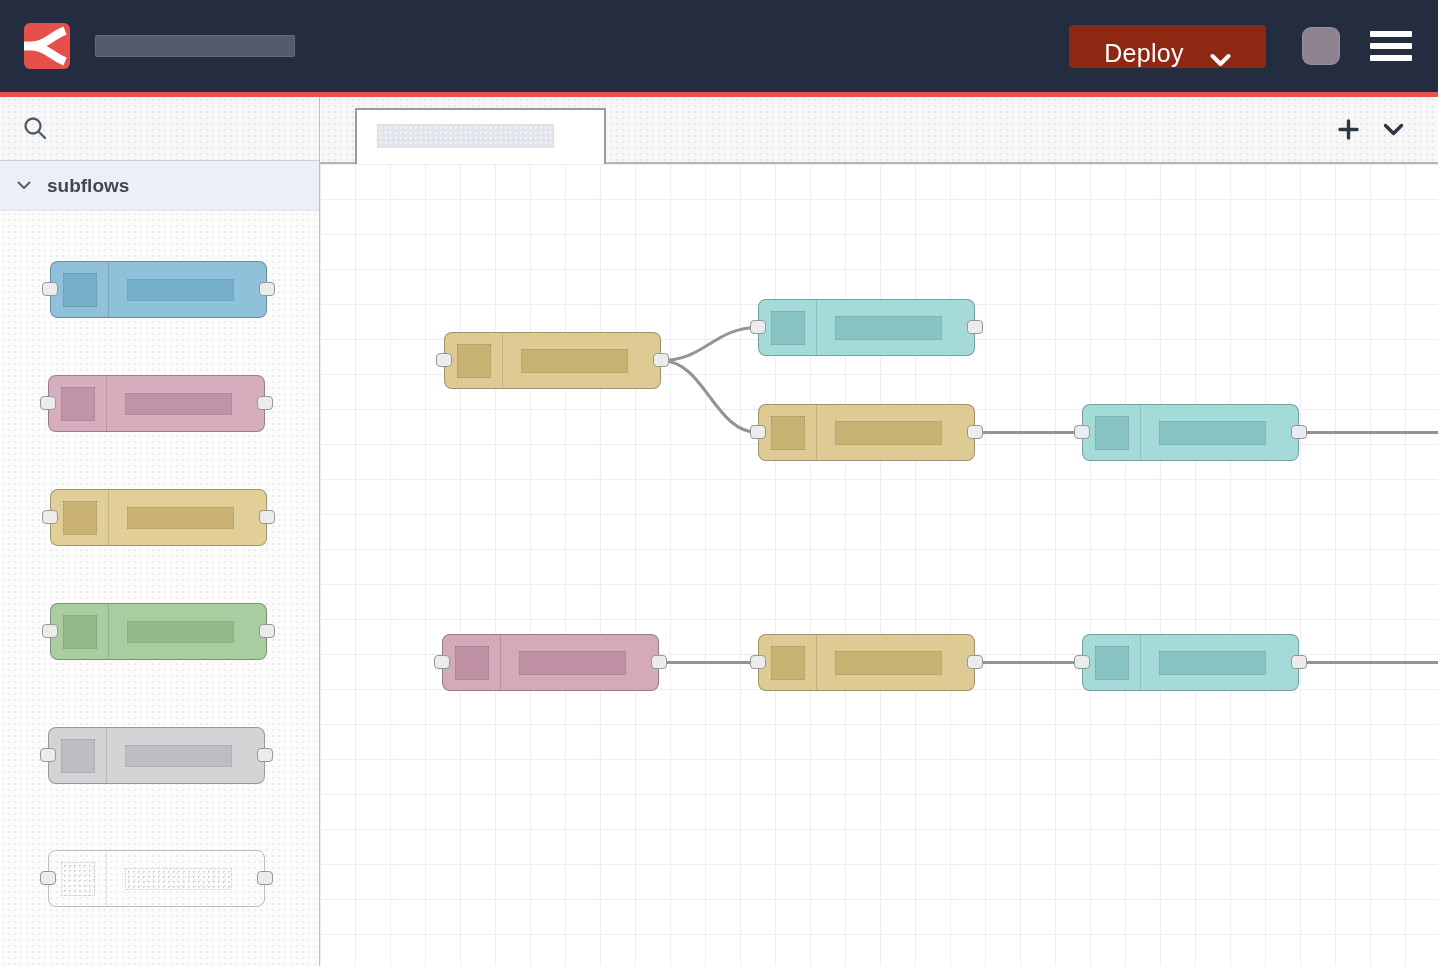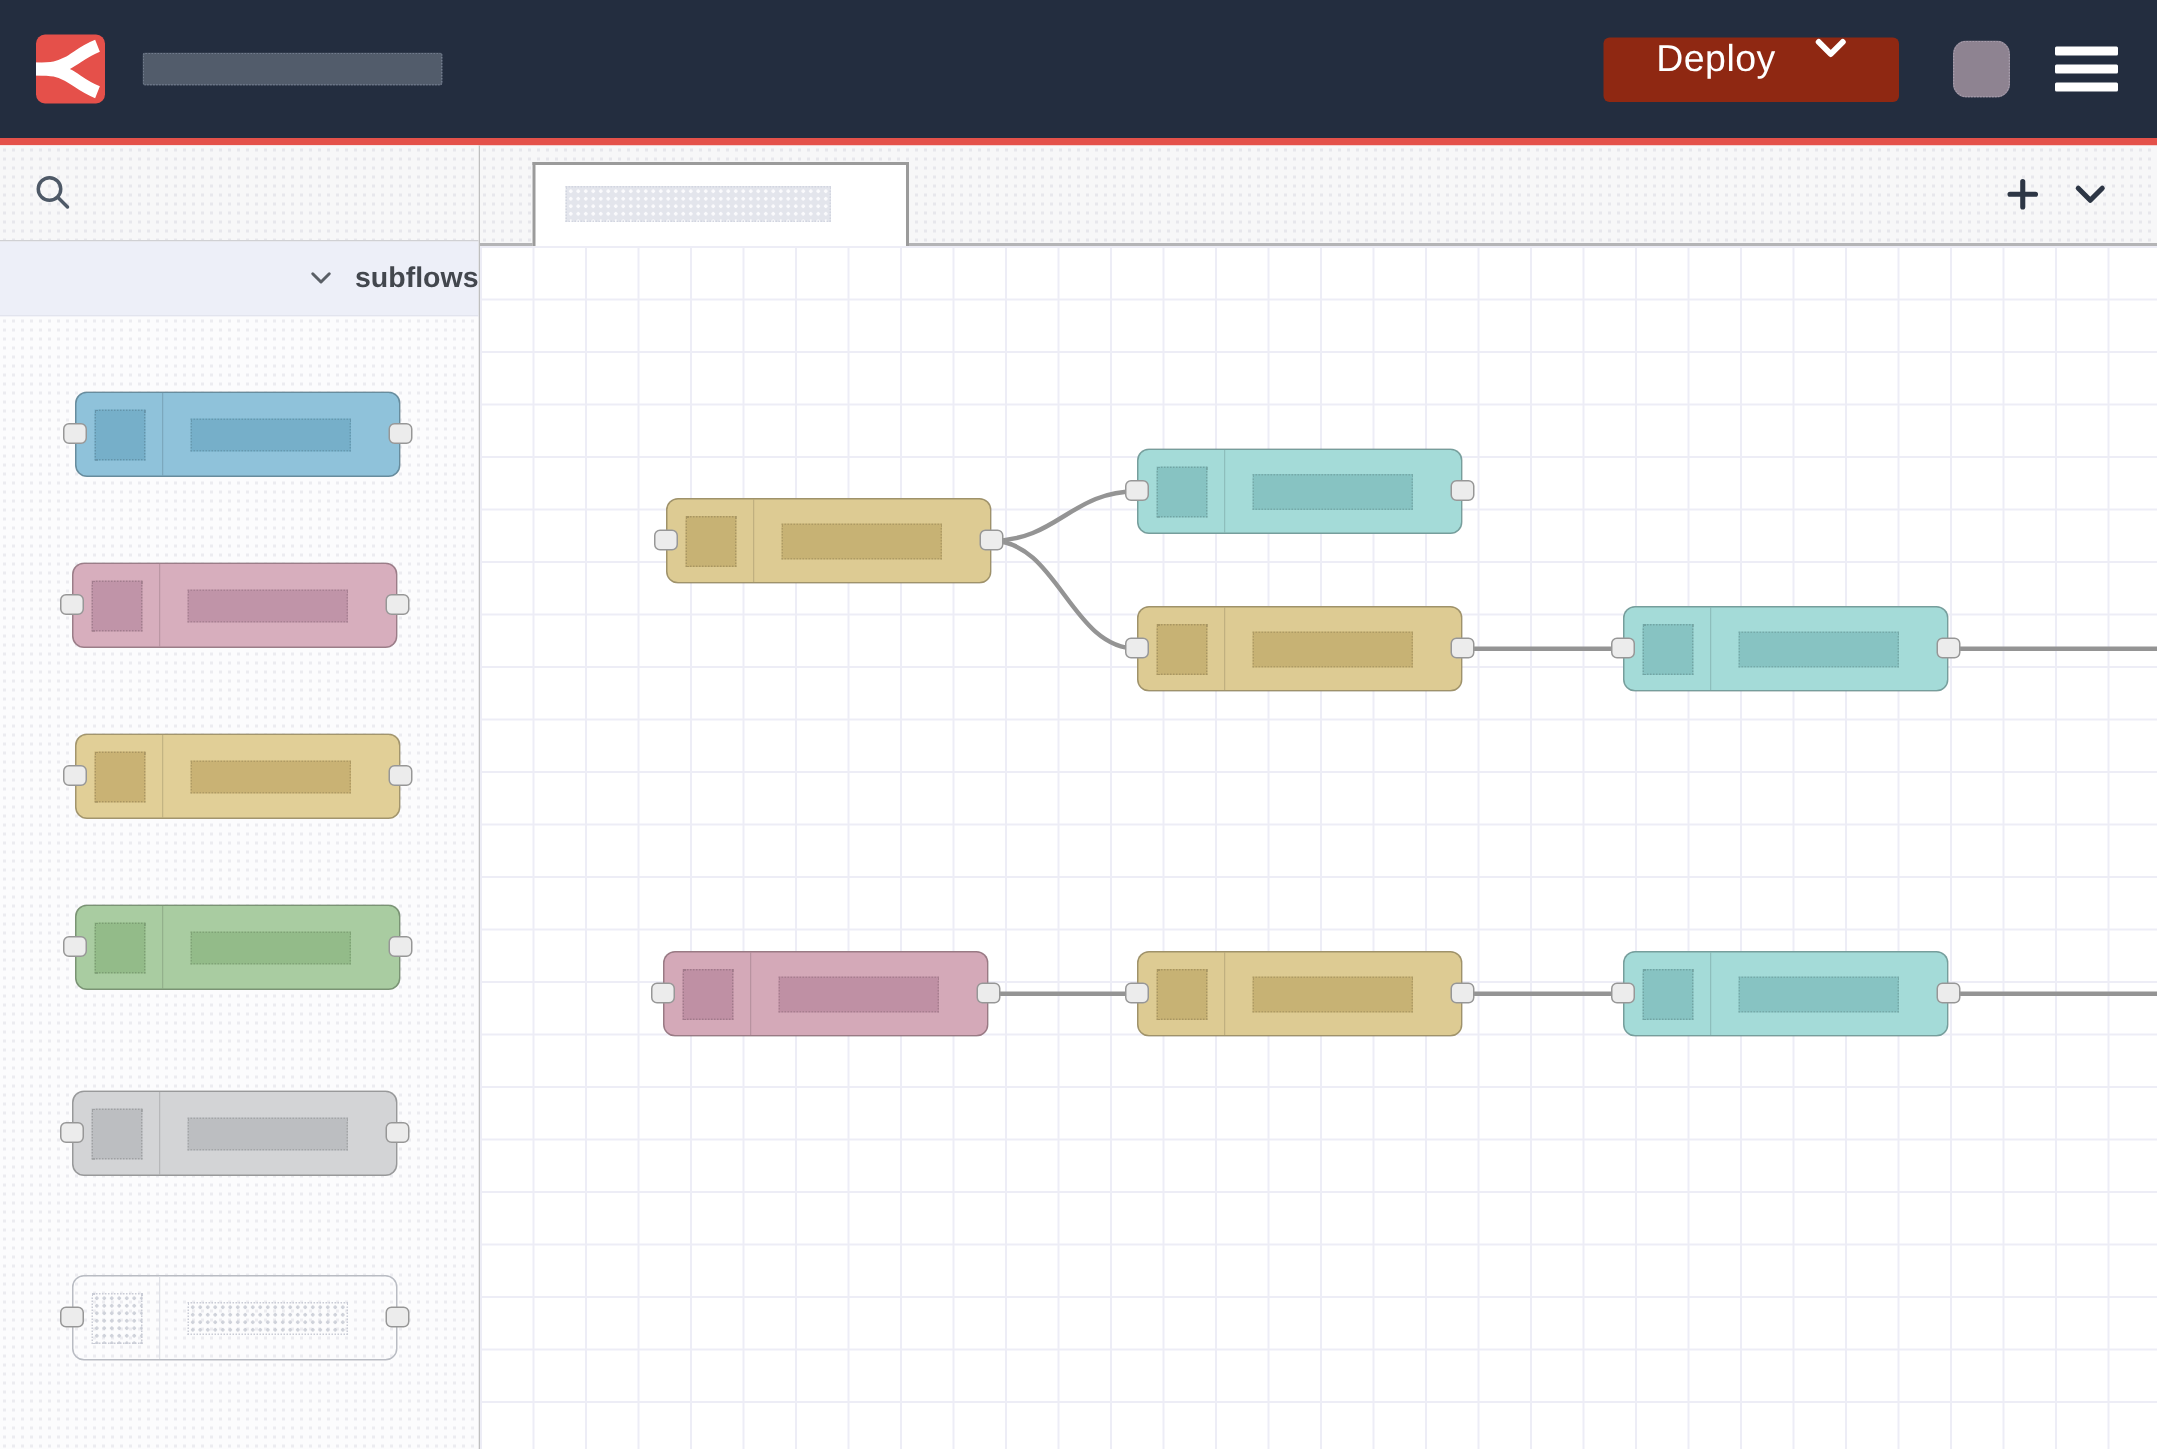--- a/index.html
+++ b/index.html
@@ -6,40 +6,40 @@
   html,body { width:1438px; height:966px; overflow:hidden;
               font-family:"Liberation Sans","DejaVu Sans",sans-serif; background:#fff; }
 
   
   .header { height:92px; background:#232d3f; display:flex; align-items:center; padding:0 26px 0 24px; }
   .logo { width:46px; height:46px; border-radius:6px; background:#e5504a; flex:0 0 auto;
           display:flex; align-items:center; justify-content:center; overflow:hidden; }
   .header-skeleton { width:200px; height:22px; margin-left:25px; background:#525c6b;
                      border:1px dotted #717b8d; border-radius:2px; }
   .deploy-btn { margin-left:auto; width:197px; height:43px; border-radius:4px; background:#8f2812;
-                display:flex; align-items:flex-start; justify-content:center; gap:26px; cursor:pointer; }
+                display:flex; align-items:flex-end; justify-content:center; gap:26px; cursor:pointer; }
   .deploy-btn .lbl { color:#fff; font-size:25px; letter-spacing:.3px; }
   .avatar { width:38px; height:38px; border-radius:9px; background:#8e8391;
             border:1px dotted #a59cab; margin-left:36px; }
   .hamburger { width:42px; margin-left:30px; display:flex; flex-direction:column; gap:6px; cursor:pointer; }
   .hamburger span { display:block; height:6px; background:#fff; border-radius:1px; }
   .red-line { height:5px; background:#e4514a; }
 
   
   .app-body { display:flex; height:869px; }
 
   
   .sidebar { width:320px; flex:0 0 auto; border-right:1px solid #bfbfbf; display:flex; flex-direction:column;
              background:#f7f7f8; }
   .dotted-bg { background-color:#f7f7f8;
                background-image:radial-gradient(#e7e7ec 1px, transparent 1px);
                background-size:6px 6px; }
   .search-row { height:64px; border-bottom:1px solid #d0d0d3; display:flex; align-items:center; padding-left:22px; }
   .category-header { height:50px; background:#edeff8; border-bottom:1px solid #e2e4ee;
-                     display:flex; align-items:center; padding-left:17px; cursor:pointer;justify-content:flex-end; }
+                     display:flex; align-items:center; padding-left:17px; cursor:pointer; }
   .category-header .cat-label { margin-left:16px; font-size:19px; font-weight:600; color:#43474e; }
   .palette { position:relative; flex:1; background-color:#fcfcfd;
              background-image:radial-gradient(#ececf0 1px, transparent 1px); background-size:6px 6px; }
 
   
   .fnode { position:absolute; width:217px; height:57px; border:1px solid rgba(0,0,0,.28);
            border-radius:8px; display:flex; cursor:pointer; }
   .fnode .icon-region { width:58px; flex:0 0 auto; border-right:1px solid rgba(0,0,0,.13);
                         display:flex; align-items:center; justify-content:center; border-radius:7px 0 0 7px; }
   .fnode .icon-sq { width:34px; height:34px; border:1px dotted rgba(0,0,0,.15); }

